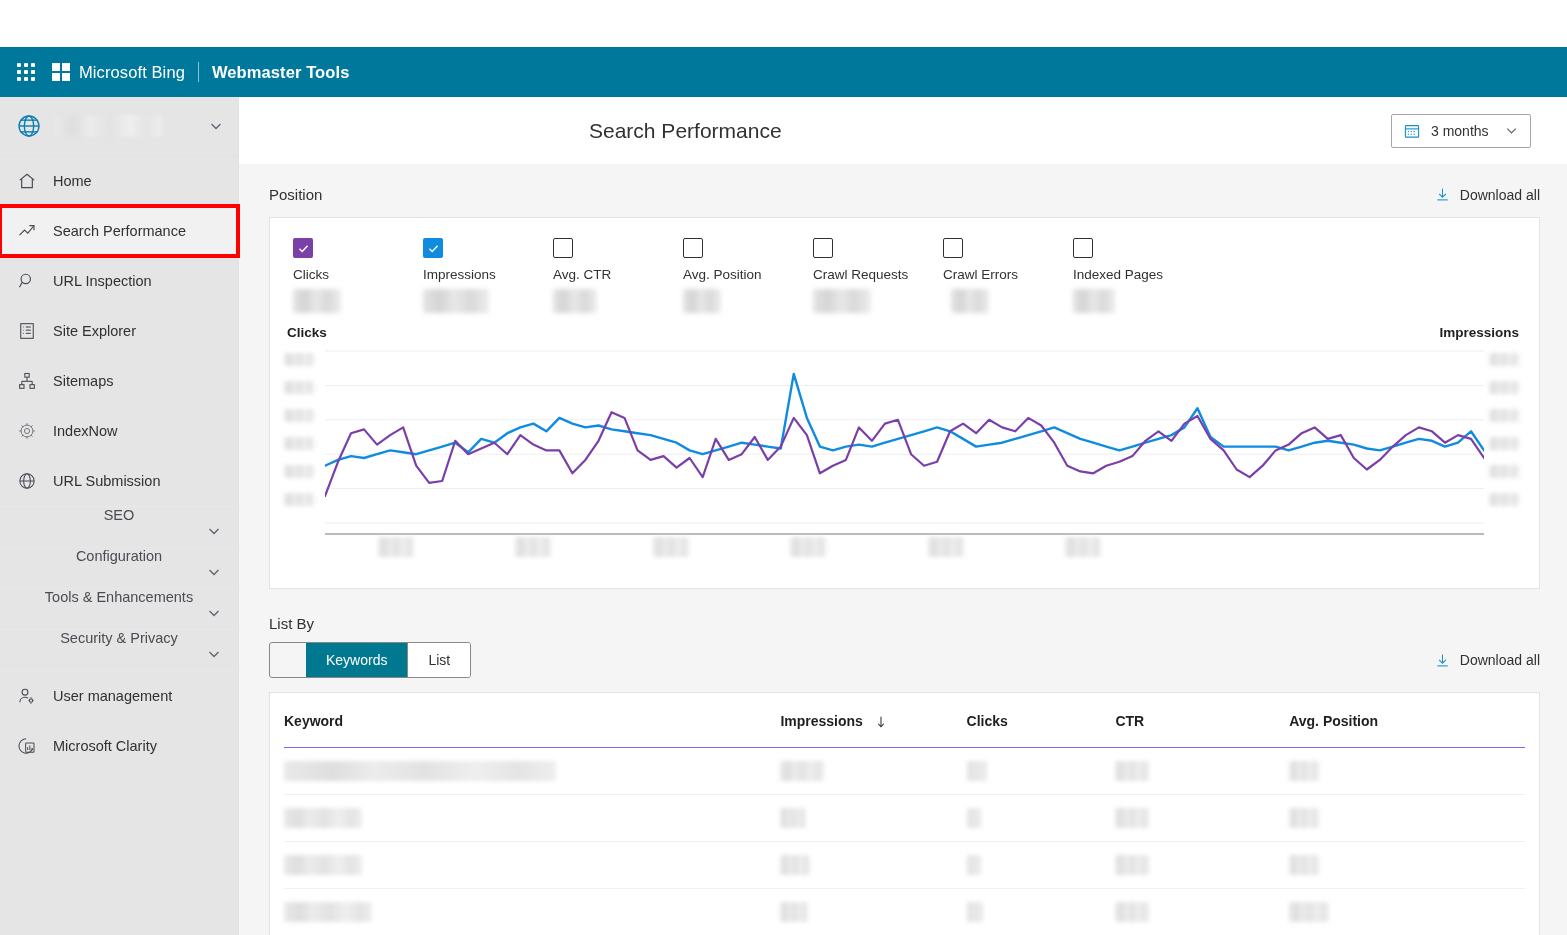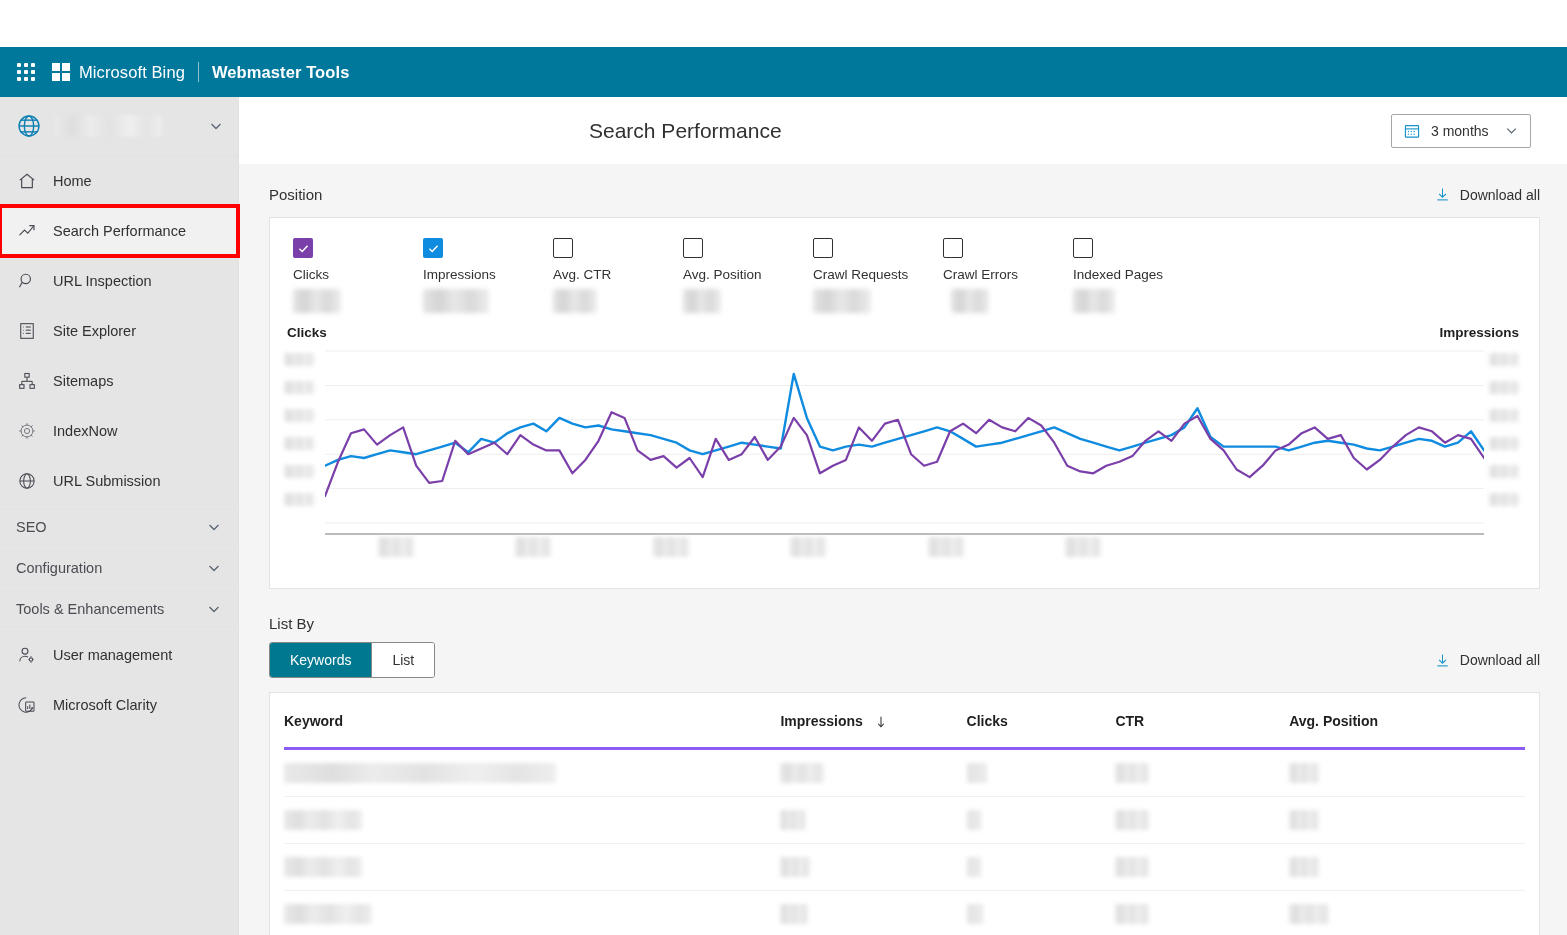--- a/index.html
+++ b/index.html
@@ -53,20 +53,21 @@
   .nav-icon { width:22px; height:22px; flex:0 0 22px; display:flex; align-items:center; justify-content:center; color:#4a4a55;}
   .nav-item.highlighted {
     background:#f1f1f1;
     outline: 4px solid #FF0000; outline-offset: -2px;
     z-index: 3;
   }
   .nav-group {
     display:flex; align-items:center; height:41px; padding:0 16px;
     font-size:14.5px; color:#4b4b53; cursor:pointer;
     border-top:1px solid #e8e8e8;
+    flex-direction:column;
   }
   .nav-group:first-of-type { border-top:1px solid #e1e1e1; }
   .nav-group .chev { margin-left:auto; }
   .nav-sep { border-top:1px solid #e8e8e8; }
 
   
   .page-head {
     height: 67px; background:#fff; display:flex; align-items:center;
     padding: 0 20px 0 0; position:relative;
   }
@@ -109,28 +110,28 @@
   .ytick { position:absolute; width:30px; height:13px; }
   .xtick { position:absolute; width:36px; height:20px; }
 
   
   .tabs { display:flex; border:1px solid #8a8886; border-radius:3px; overflow:hidden; width: max-content; }
   .tab {
     font-size:14px; padding: 0 20px; height:34px; display:flex; align-items:center;
     background:#fff; color:#323130; cursor:pointer; border:none;
     font-family:"Liberation Sans", sans-serif;
   }
-  .tab.active { background:#00788F; color:#fff; }
+  .tab.active { background:#00788F; color:#fff;margin-left:36px; }
   .tab + .tab { border-left:1px solid #8a8886; }
 
   
   table.kw { width:100%; border-collapse: collapse; background:#fff; }
   table.kw th {
     text-align:left; font-size:14px; font-weight:600; color:#201f1e;
-    padding: 20px 0 18px 0; border-bottom:3px solid #8b5cf6;
+    padding: 20px 0 18px 0; border-bottom:1px solid #8b5cf6;
   }
   table.kw td { padding: 13px 0 13px 0; border-bottom:1px solid #f0f0f0; vertical-align: middle; }
   .blurcell { height:20px; }
   .sort-arrow { display:inline-block; vertical-align:middle; margin-left:7px; }
 </style>
 </head>
 <body>
 
 <div class="topbar">
   <div class="waffle">
@@ -264,20 +265,26 @@
         </svg>
     </div>
     <div class="nav-group">
       <span>Configuration</span>
       <svg class="chev" width="16" height="16" viewBox="0 0 16 16" fill="none" stroke="#5a6570" stroke-width="1.3">
           <polyline points="3.5,6 8,10.5 12.5,6"></polyline>
         </svg>
     </div>
     <div class="nav-group">
       <span>Tools &amp; Enhancements</span>
+      <svg class="chev" width="16" height="16" viewBox="0 0 16 16" fill="none" stroke="#5a6570" stroke-width="1.3">
+          <polyline points="3.5,6 8,10.5 12.5,6"></polyline>
+        </svg>
+    </div>
+    <div class="nav-group">
+      <span>Security &amp; Privacy</span>
       <svg class="chev" width="16" height="16" viewBox="0 0 16 16" fill="none" stroke="#5a6570" stroke-width="1.3">
           <polyline points="3.5,6 8,10.5 12.5,6"></polyline>
         </svg>
     </div>
 
     <div class="nav-sep"></div>
 
     <div class="nav-item">
       <span class="nav-icon">
         <svg width="20" height="20" viewBox="0 0 24 24" fill="none" stroke="#4a4a55" stroke-width="1.3">

